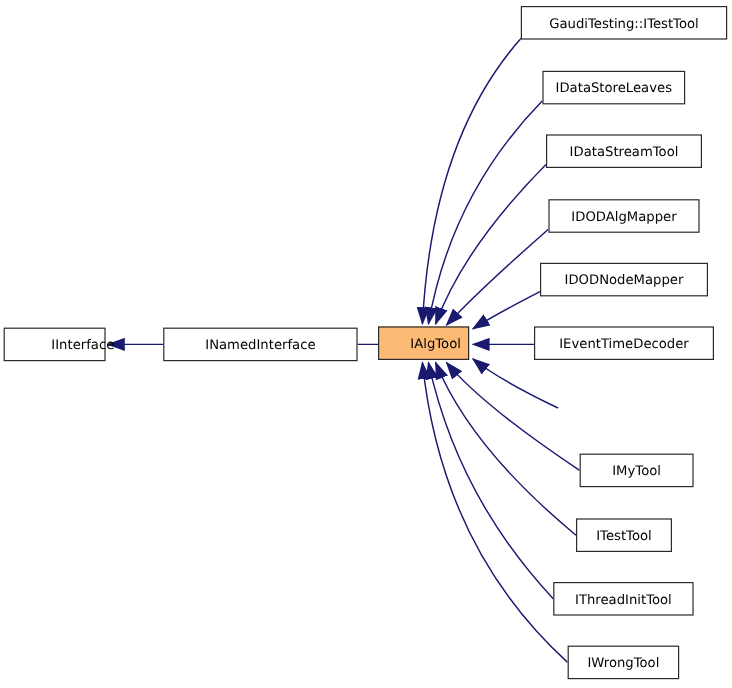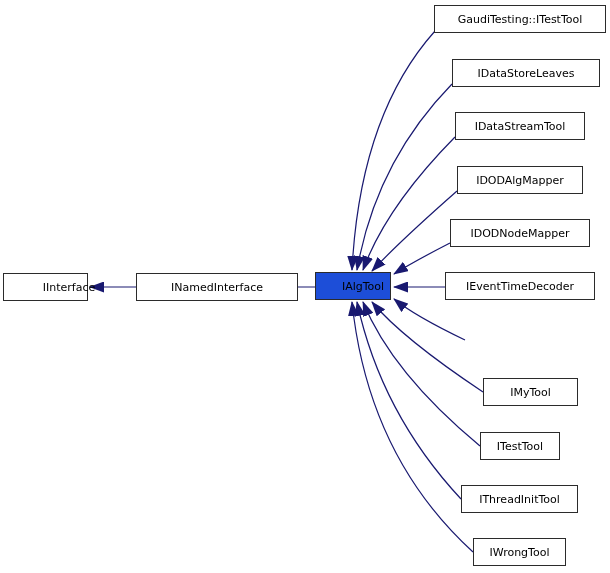--- a/index.html
+++ b/index.html
@@ -25,21 +25,21 @@
     justify-content: center;
     background: #ffffff;
     border: 1.5px solid #2b2b2b;
     color: #000000;
     font-size: 11px;
     white-space: nowrap;
     cursor: pointer;
     z-index: 2;
   }
   .node.highlight {
-    background: #1d4ed8;
+    background: #fdba74;
     padding-left: 20px;
   }
   .edge {
     fill: none;
     stroke: #191970;
     stroke-width: 1.2;
   }
 </style>
 </head>
 <body>
@@ -70,21 +70,21 @@
   </svg>
 
   <div class="node" style="left:3px; top:273px; width:85px;padding-left:47px;">IInterface</div>
 
   <div class="node" style="left:136px; top:273px; width:162px;">INamedInterface</div>
 
   <div class="node highlight" style="left:315px; top:272px; width:76px;">IAlgTool</div>
 
   <div class="node" style="left:434px; top:5px; width:172px;">GaudiTesting::ITestTool</div>
 
-  <div class="node" style="left:452px; top:59px; width:148px;">IDataStoreLeaves</div>
+  <div class="node" style="left:452px; top:59px; width:119px;">IDataStoreLeaves</div>
 
   <div class="node" style="left:455px; top:112px; width:130px;">IDataStreamTool</div>
 
   <div class="node" style="left:457px; top:166px; width:126px;">IDODAlgMapper</div>
 
   <div class="node" style="left:450px; top:219px; width:140px;">IDODNodeMapper</div>
 
   <div class="node" style="left:445px; top:272px; width:150px;">IEventTimeDecoder</div>
 
 

